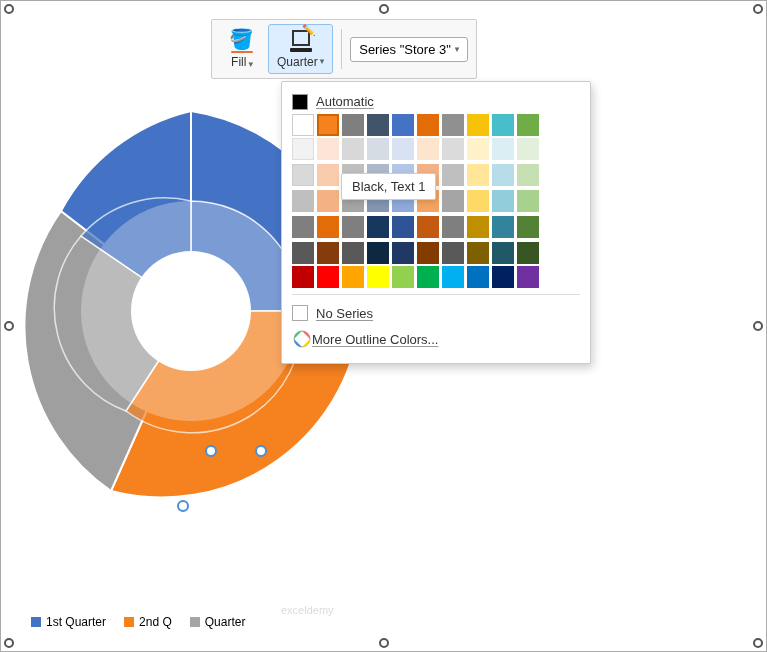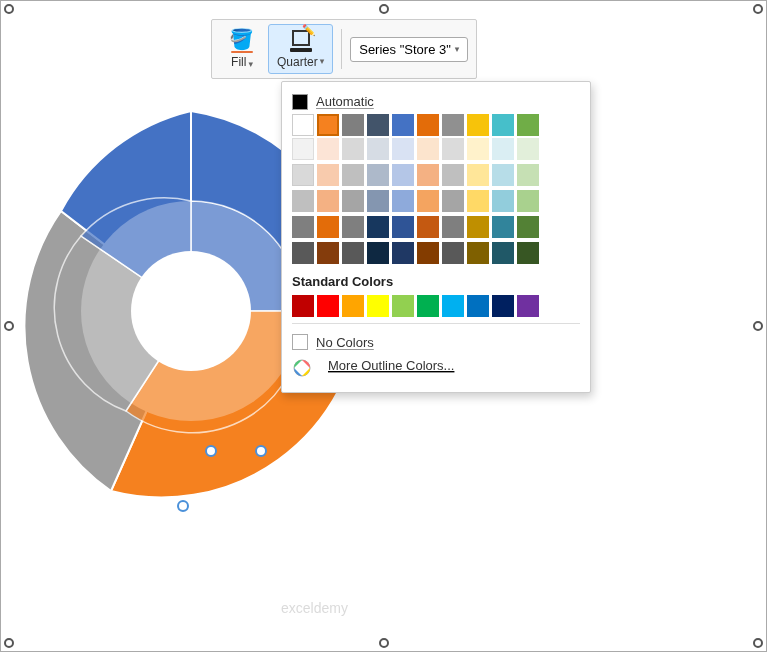--- a/index.html
+++ b/index.html
@@ -265,24 +265,24 @@
     .no-outline-label {
       font-size: 13px;
       color: #333;
       text-decoration: underline;
       text-decoration-color: #999;
       text-underline-offset: 2px;
     }
 
     .more-colors-row {
       display: flex;
-      gap: 16px;
+      align-items: center;
+      gap: 0;
       padding: 4px 0;
       cursor: pointer;
-      text-decoration: underline;
     }
     .more-colors-icon {
       width: 20px;
       height: 20px;
       display: flex;
       align-items: center;
       justify-content: center;
     }
     .more-colors-label {
       font-size: 13px;
@@ -330,20 +330,34 @@
     <path d="M170,260 L105,360 A110,110 0 0,1 60,185 Z" fill="#9f9f9f" stroke="#fff" stroke-width="1.5" opacity="0.7"></path>
     <path d="M170,260 L60,185 A110,110 0 0,1 170,150 Z" fill="#4472c4" stroke="#fff" stroke-width="1.5" opacity="0.7"></path>
 
     <circle cx="170" cy="260" r="60" fill="#fff"></circle>
 
     <circle cx="190" cy="400" r="5" fill="#fff" stroke="#4a90d9" stroke-width="2"></circle>
     <circle cx="240" cy="400" r="5" fill="#fff" stroke="#4a90d9" stroke-width="2"></circle>
     <circle cx="162" cy="455" r="5" fill="#fff" stroke="#4a90d9" stroke-width="2"></circle>
   </svg>
 
+  <div class="legend">
+    <div class="legend-item">
+      <div class="legend-color" style="background:#4472c4;"></div>
+      <span>1st Quarter</span>
+    </div>
+    <div class="legend-item">
+      <div class="legend-color" style="background:#f5811f;"></div>
+      <span>2nd Q</span>
+    </div>
+    <div class="legend-item">
+      <div class="legend-color" style="background:#a5a5a5;"></div>
+      <span>Quarter</span>
+    </div>
+  </div>
 
   <div class="toolbar">
 
     <div class="toolbar-btn">
       <div class="fill-icon">
         <span style="font-size:20px; line-height:1;">🪣</span>
         <div class="fill-underline"></div>
       </div>
       <div style="display:flex;align-items:flex-end;gap:2px;">
         <span class="toolbar-btn-label">Fill</span>
@@ -455,53 +469,53 @@
         <div class="color-swatch" style="background:#0e2841;"></div>
         <div class="color-swatch" style="background:#1f3864;"></div>
         <div class="color-swatch" style="background:#833c00;"></div>
         <div class="color-swatch" style="background:#595959;"></div>
         <div class="color-swatch" style="background:#7f6000;"></div>
         <div class="color-swatch" style="background:#205867;"></div>
         <div class="color-swatch" style="background:#375623;"></div>
       </div>
     </div>
 
-    <div class="section-title">Standard Colors</div>
     <div class="color-row">
       <div class="color-swatch" style="background:#c00000;"></div>
       <div class="color-swatch" style="background:#ff0000;"></div>
       <div class="color-swatch" style="background:#ffa500;"></div>
       <div class="color-swatch" style="background:#ffff00;"></div>
       <div class="color-swatch" style="background:#92d050;"></div>
       <div class="color-swatch" style="background:#00b050;"></div>
       <div class="color-swatch" style="background:#00b0f0;"></div>
       <div class="color-swatch" style="background:#0070c0;"></div>
       <div class="color-swatch" style="background:#002060;"></div>
       <div class="color-swatch" style="background:#7030a0;"></div>
     </div>
 
     <div class="separator"></div>
 
     <div class="no-outline-row">
       <div class="no-outline-box"></div>
-      <span class="no-outline-label">No Colors</span>
+      <span class="no-outline-label">No Series</span>
     </div>
 
     <div class="more-colors-row">
       <div class="more-colors-icon">
 
         <svg width="18" height="18" viewBox="0 0 18 18" xmlns="http://www.w3.org/2000/svg">
           <circle cx="9" cy="9" r="8" fill="none" stroke="#aaa" stroke-width="1"></circle>
           <path d="M9,1 A8,8 0 0,1 17,9" fill="#ff6b6b" stroke="none"></path>
           <path d="M17,9 A8,8 0 0,1 9,17" fill="#ffd700" stroke="none"></path>
           <path d="M9,17 A8,8 0 0,1 1,9" fill="#4a90d9" stroke="none"></path>
           <path d="M1,9 A8,8 0 0,1 9,1" fill="#50c878" stroke="none"></path>
           <circle cx="9" cy="9" r="3" fill="#fff"></circle>
         </svg>
       </div>
       <span class="more-colors-label">More Outline Colors...</span>
     </div>
   </div>
 
-
-  <div style="position:absolute; bottom:35px; left:280px; opacity:0.3; font-size:14px; color:#888; z-index:1;">exceldemy</div>
+  <div class="tooltip">Black, Text 1</div>
+
+  <div style="position:absolute; bottom:35px; left:280px; opacity:0.3; font-size:11px; color:#888; z-index:1;">exceldemy</div>
 
 </div>
 
 </body></html>

